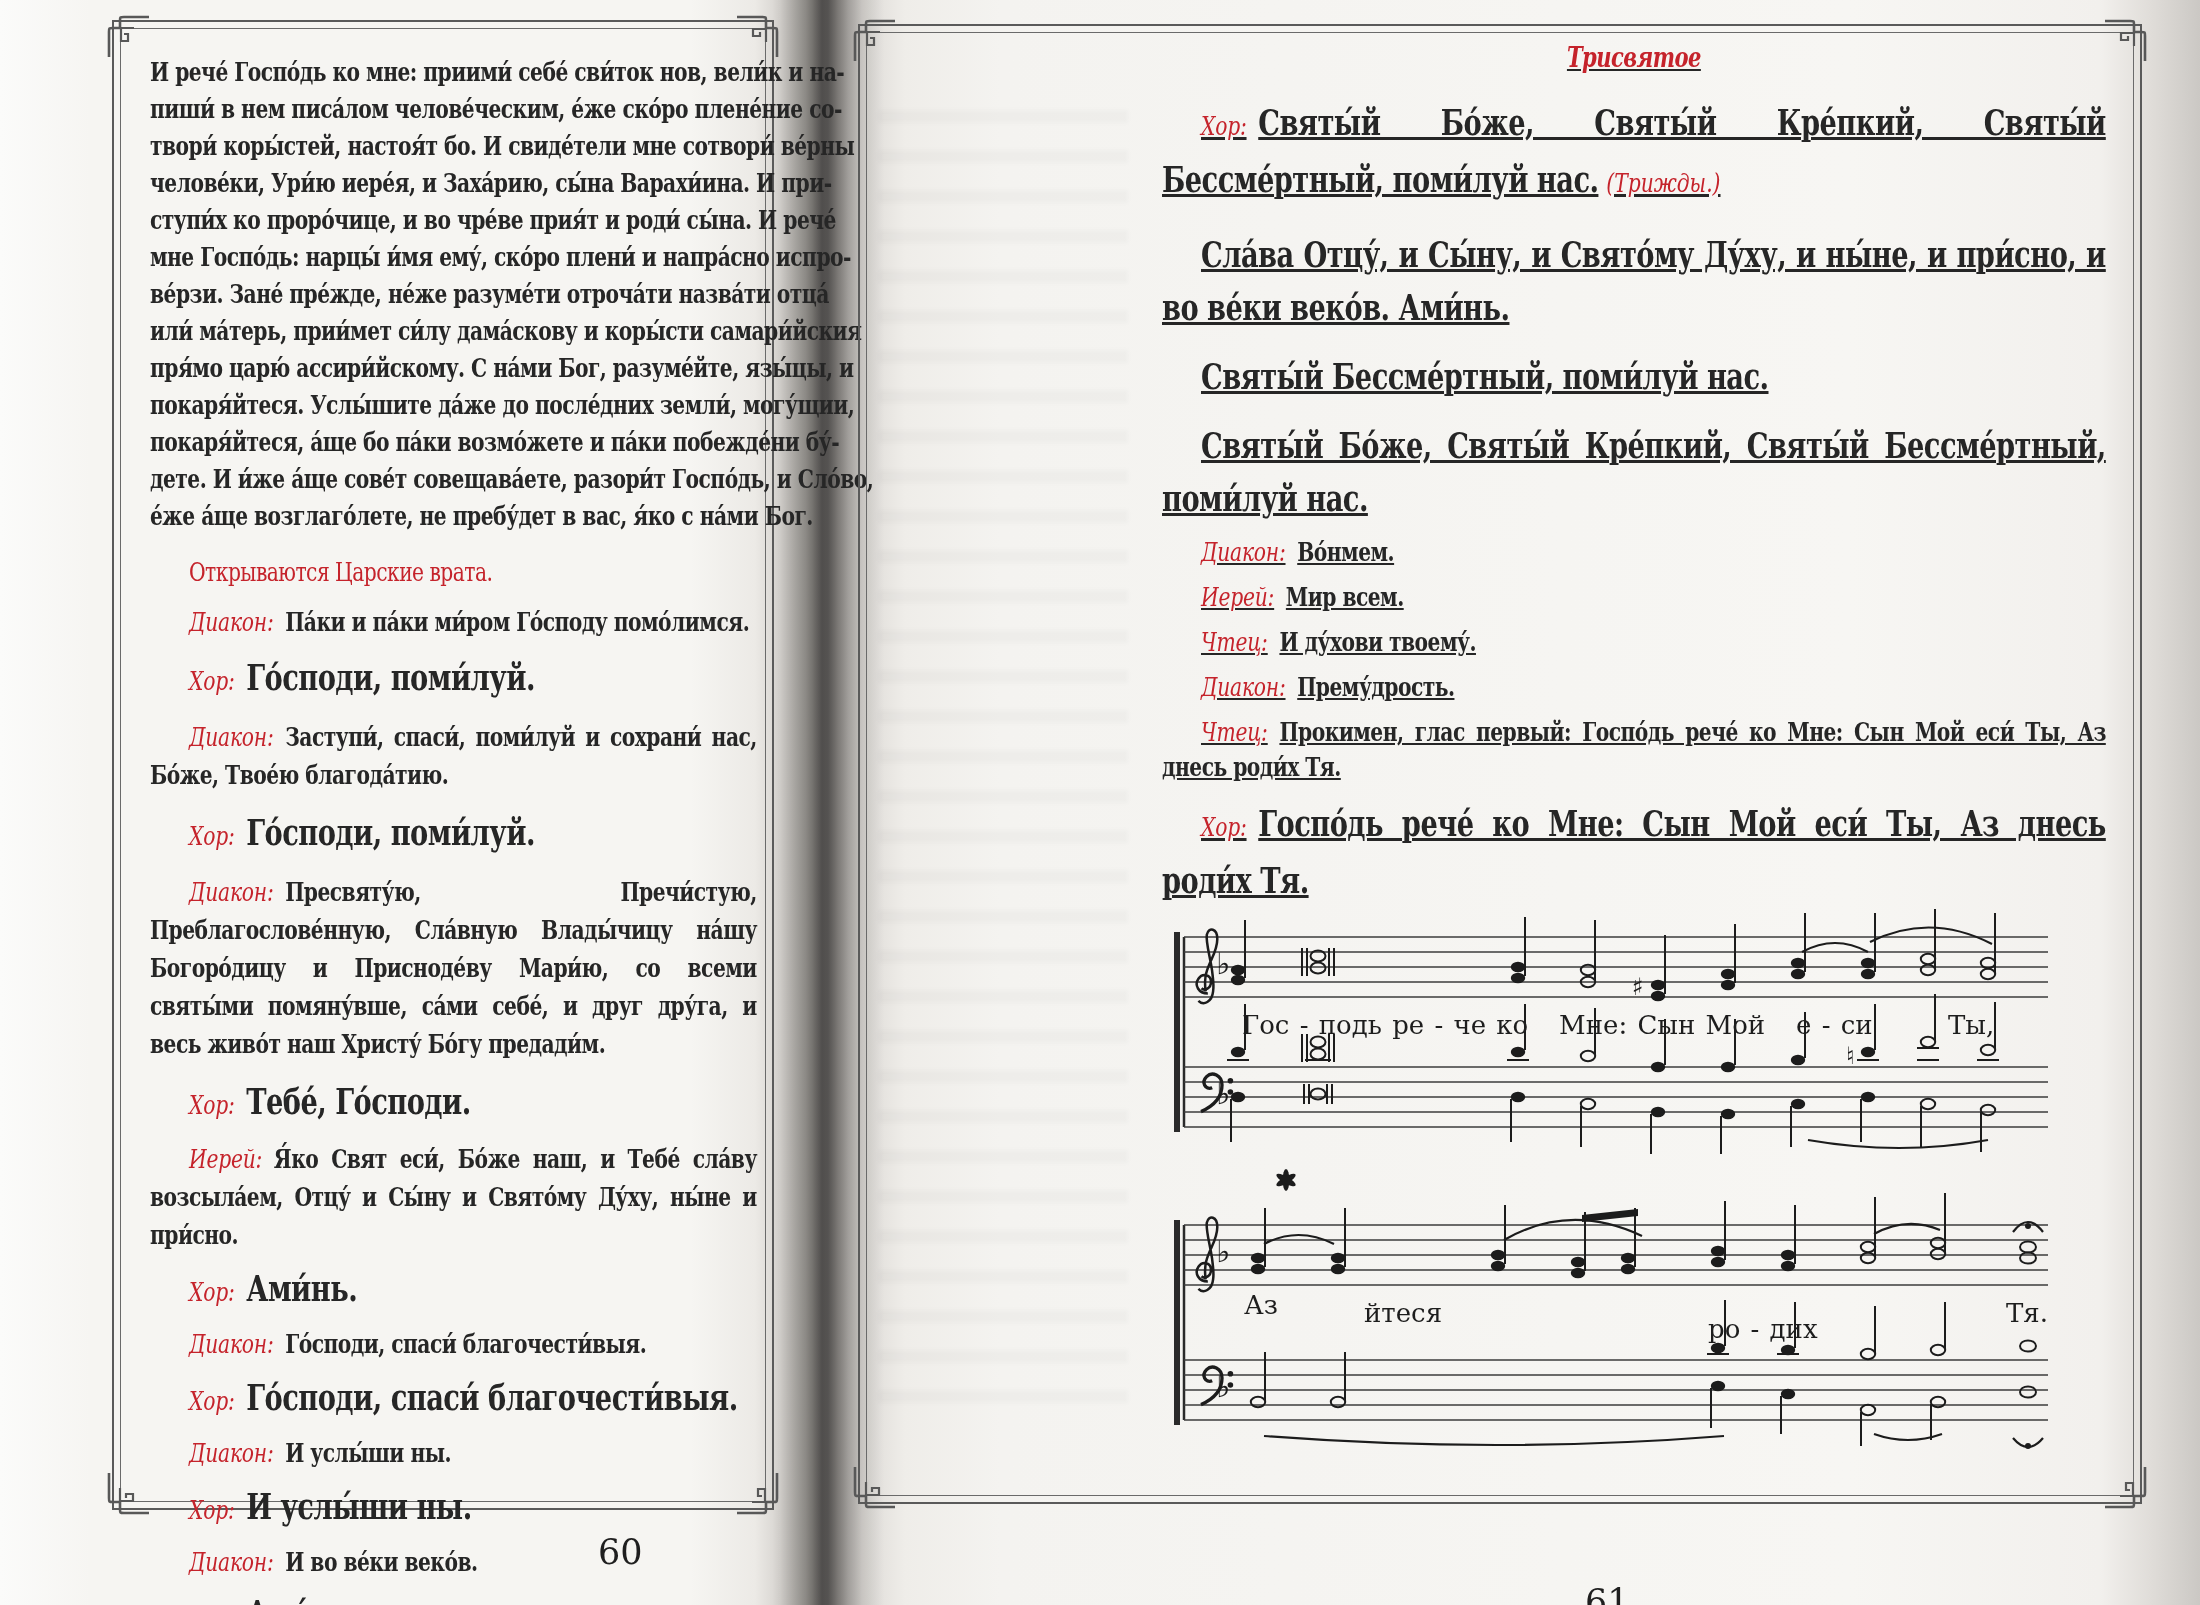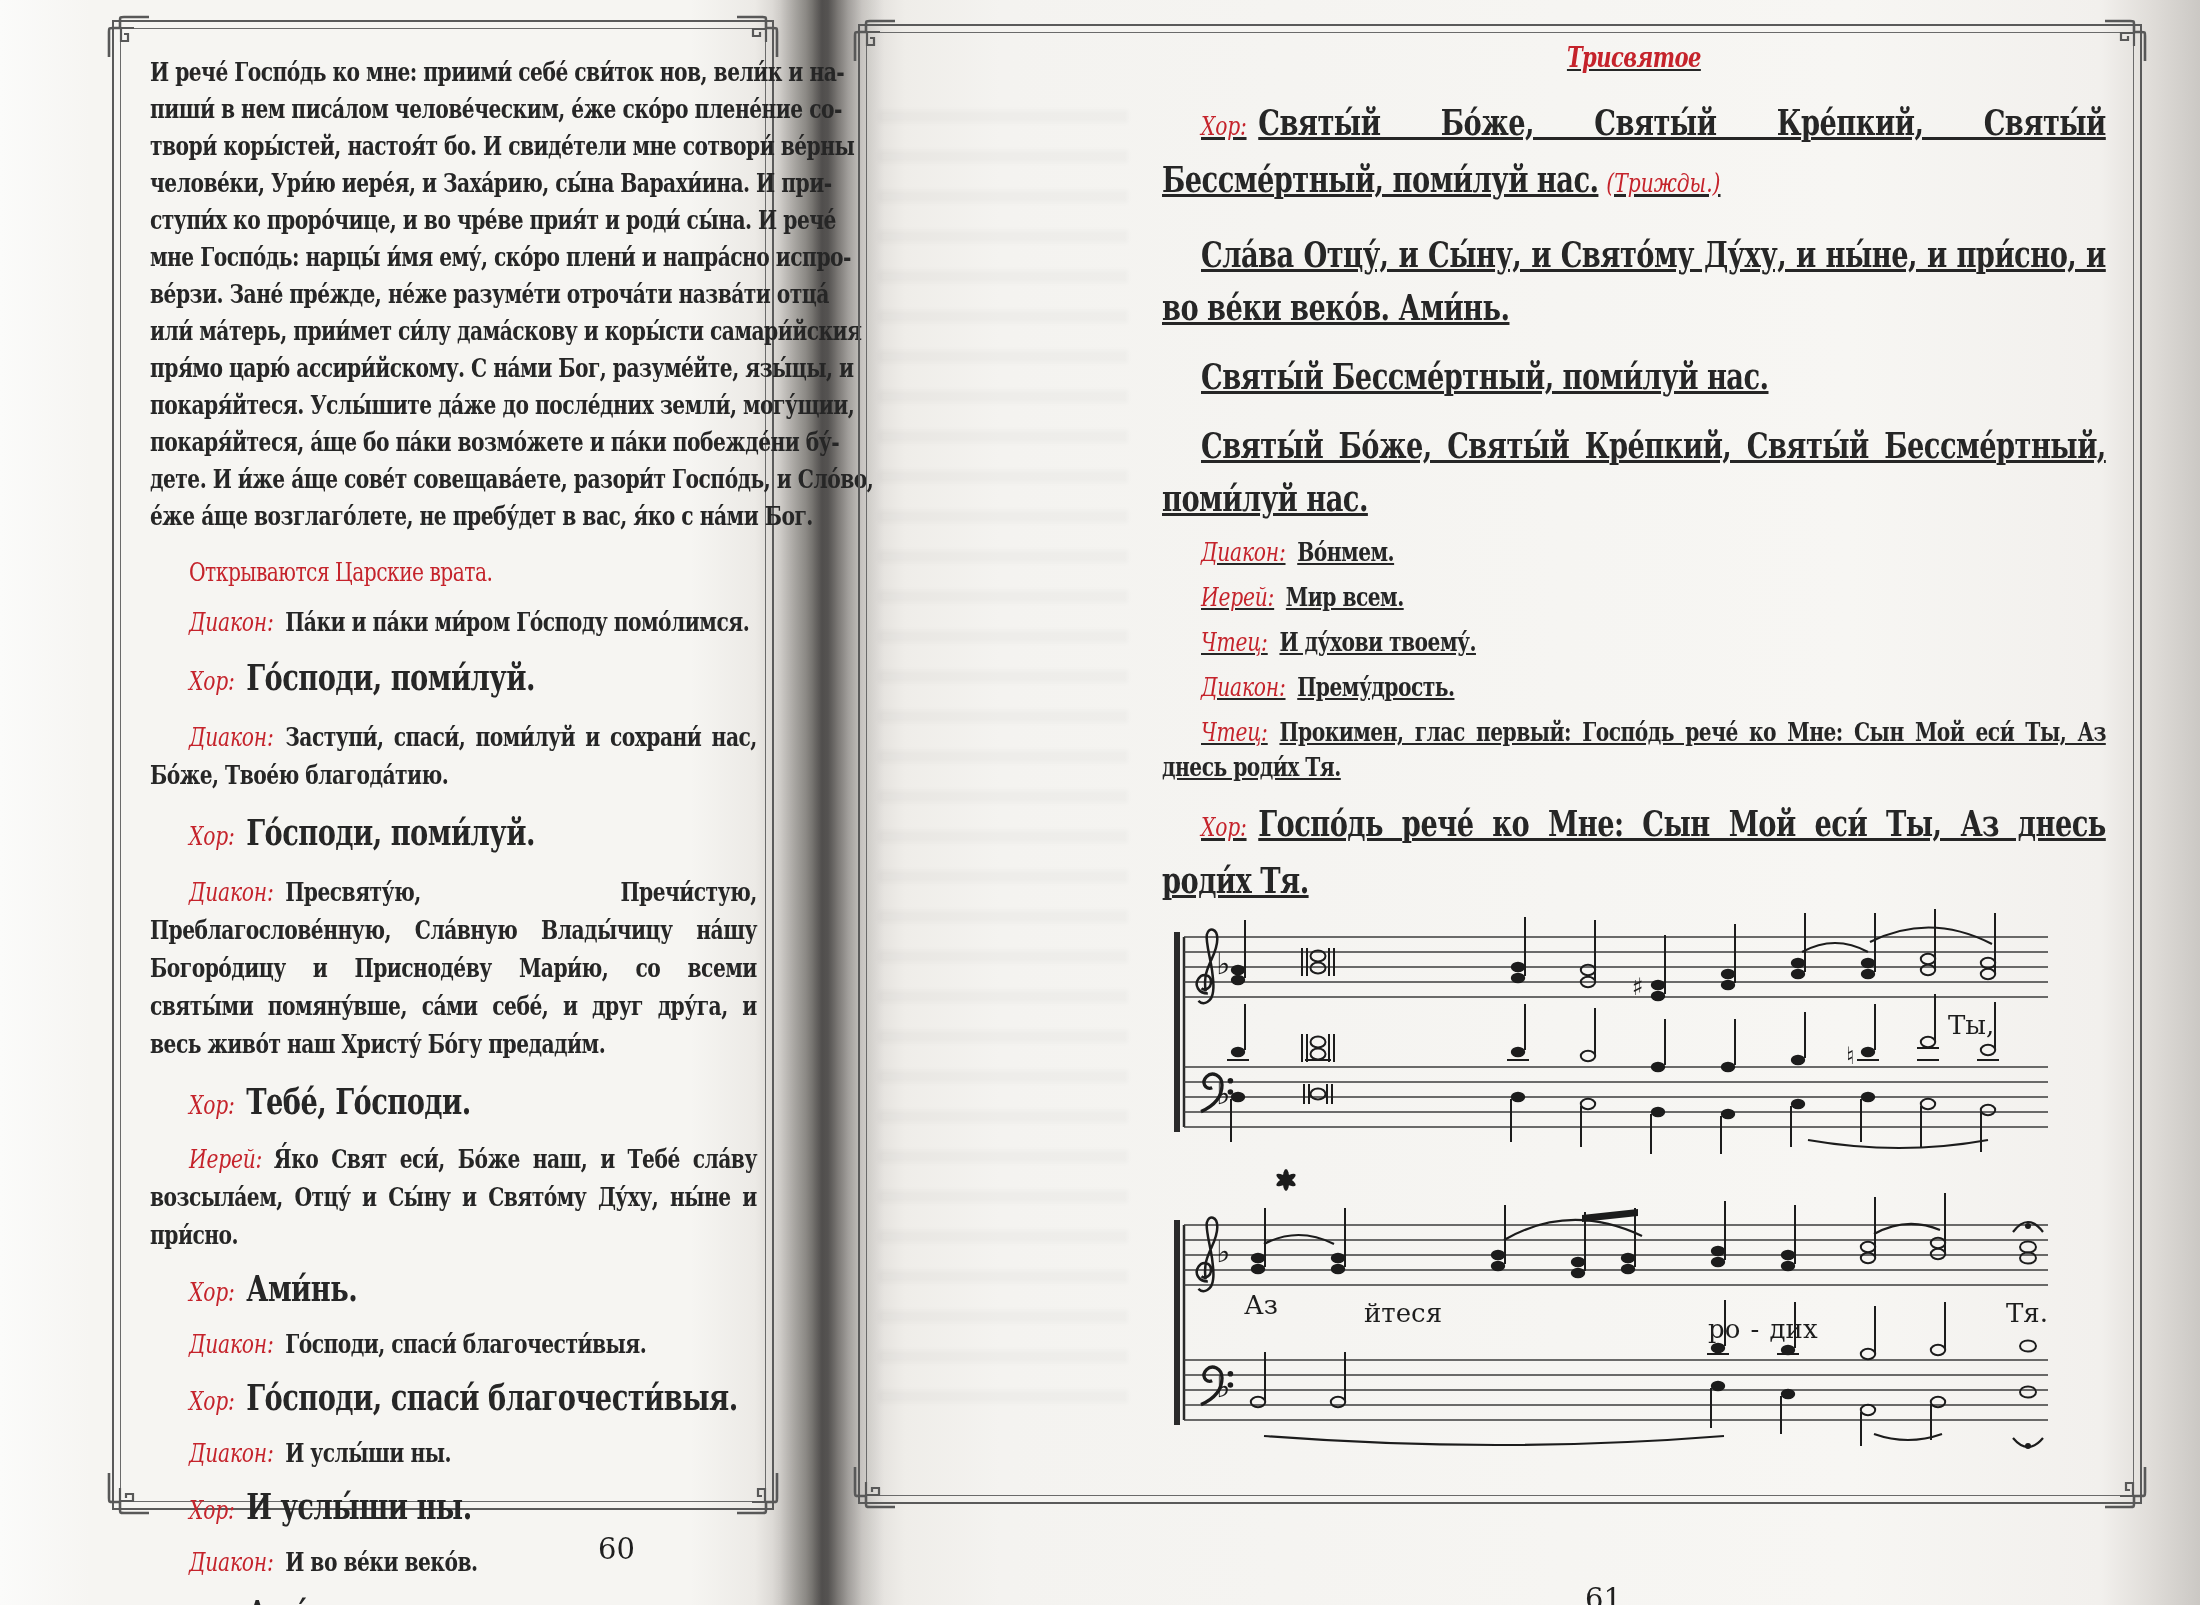--- a/index.html
+++ b/index.html
@@ -43,21 +43,21 @@
   .txt{font-weight:700;font-size:26px;}
   .big{font-weight:700;font-size:35px;}
   .chor{line-height:46px;}
   .header{text-align:center;color:#c5232b;font-weight:700;font-style:italic;font-size:27px;line-height:36px;}
   .rbig{font-size:35px;font-weight:700;line-height:53px;text-indent:50px;text-align:justify;}
   .rentry{text-indent:50px;text-align:justify;line-height:35px;font-weight:700;font-size:26px;}
   .note{color:#c5232b;font-style:italic;font-weight:400;font-size:26px;margin-left:10px;letter-spacing:0;}
   .mt8{margin-top:8px;}.mt10{margin-top:10px;}.mt12{margin-top:12px;}.mt14{margin-top:14px;}
   .mt16{margin-top:16px;}.mt18{margin-top:18px;}.mt20{margin-top:20px;}
 
-  .pageno{position:absolute;font-size:29px;font-weight:400;color:#1f1f1f;font-family:"DejaVu Serif",serif;}
+  .pageno{position:absolute;font-size:35px;font-weight:400;color:#1f1f1f;font-family:"DejaVu Serif",serif;}
   #pn60{left:598px;top:1532px;}
   #pn61{left:1585px;top:1534px;margin-top:48px;}
 
   
   .music{position:absolute;}
   #music1{left:1168px;top:892px;width:912px;height:272px;}
   #music2{left:1168px;top:1150px;width:912px;height:310px;}
   .music svg{position:absolute;left:0;top:0;}
   .lyr{position:absolute;font:400 26px "DejaVu Serif",serif;color:#1d1d1d;white-space:pre;word-spacing:2px;}
   .stf{stroke:#3c3c3c;stroke-width:1.5;fill:none;}
@@ -303,20 +303,21 @@
         </g>
       <g>
           <line class="sw" x1="809" y1="168" x2="831" y2="168"></line>
           <ellipse class="oh" cx="820" cy="158" rx="7.2" ry="5.2"></ellipse>
           <line class="sw" x1="827" y1="156" x2="827" y2="110"></line>
           <ellipse class="oh" cx="820" cy="218" rx="7.2" ry="5.2"></ellipse>
           <line class="sw" x1="813" y1="220" x2="813" y2="260"></line>
         </g>
       <path class="sl" d="M640 248 Q732 264 820 248"></path>
     </svg>
+    <span class="lyr" style="left:74px;top:118px">Гос - подь ре - че ко   Мне: Сын Мой   е - си</span>
     <span class="lyr" style="left:780px;top:118px">Ты,</span>
   </div>
 
   <div class="music" id="music2">
     <svg width="912" height="310" viewBox="0 0 912 310">
       <g transform="translate(118,30)">
         <ellipse class="nh" rx="3.4" ry="11"></ellipse>
         <ellipse class="nh" rx="3.4" ry="11" transform="rotate(60)"></ellipse>
         <ellipse class="nh" rx="3.4" ry="11" transform="rotate(120)"></ellipse>
       </g>

